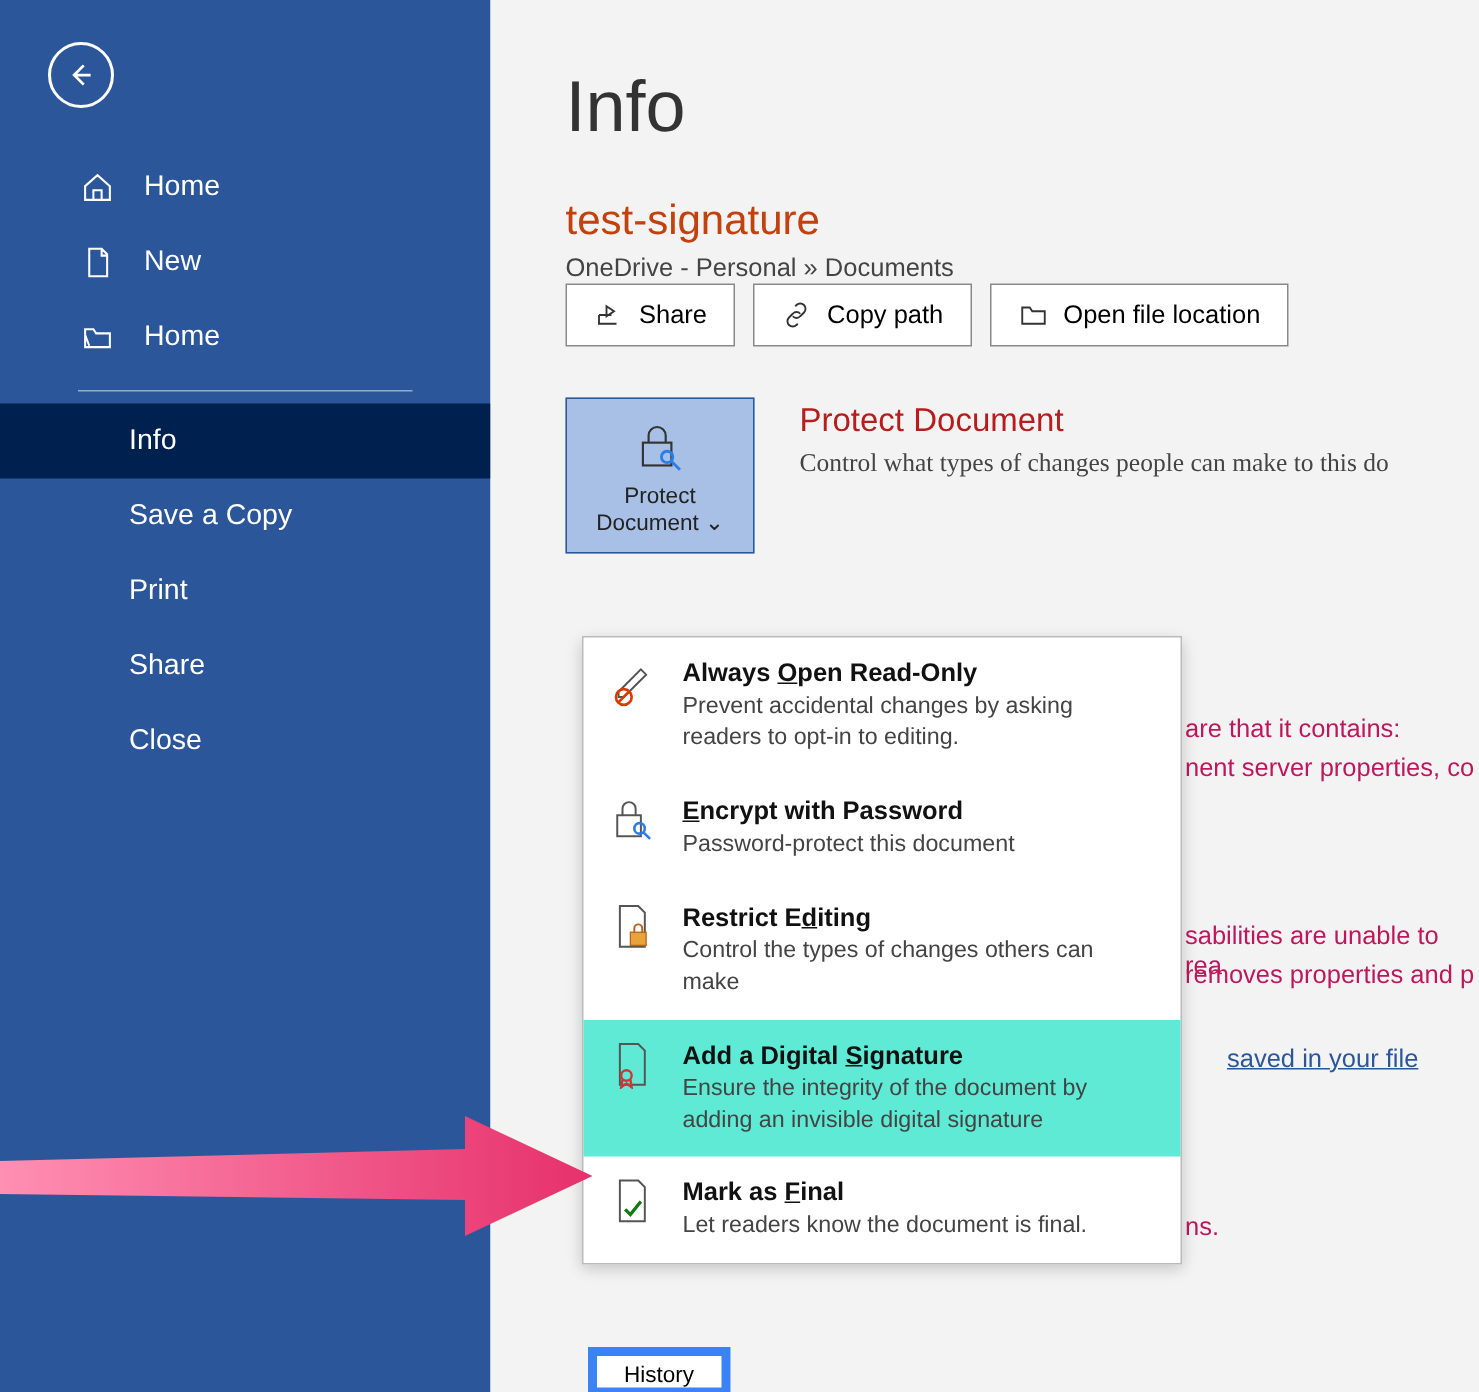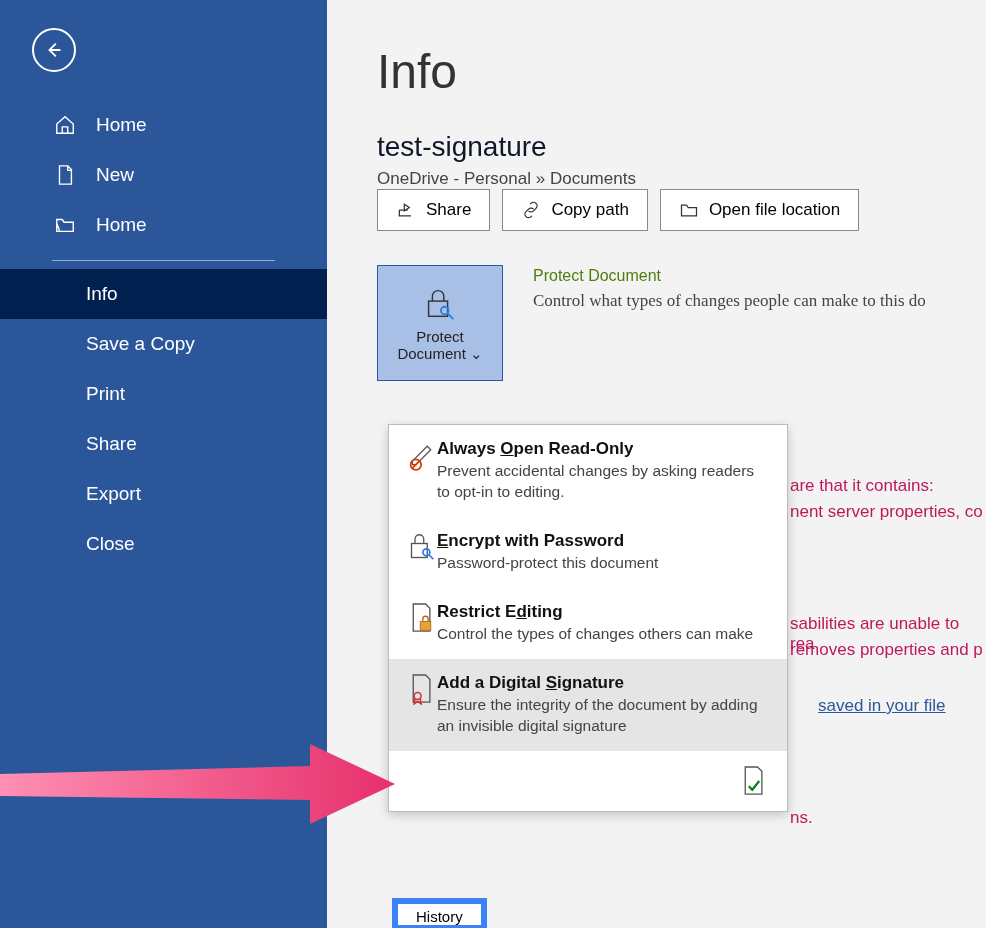--- a/index.html
+++ b/index.html
@@ -13,37 +13,37 @@
 .sidebar-item { display: flex; align-items: flex-end; padding: 14px 0 14px 52px; font-size: 19px; cursor: pointer; }
 .sidebar-item.active { background: #002050; }
 .sidebar-item .icon { width: 26px; display: inline-flex; justify-content: center; margin-right: 18px; }
 .sidebar-item .icon svg { width: 22px; height: 22px; fill: none; stroke: #fff; stroke-width: 1.5; }
 .sidebar-item.indent { padding-left: 86px; }
 .sidebar-divider { border: none; border-top: 1px solid rgba(255,255,255,0.5); margin: 10px 52px 8px 52px; }
 
 
 .main { flex: 1; padding: 44px 0 0 50px; background: #f3f3f3; position: relative; overflow: hidden; }
 .page-title { font-size: 48px; font-weight: 300; color: #333; margin-bottom: 32px; }
-.doc-name { font-size: 28px; color: #0f172a; margin-bottom: 6px; }
+.doc-name { font-size: 28px; color: #c2410c; margin-bottom: 6px; }
 .location { font-size: 17px; color: #444; }
 .action-row { display: flex; gap: 12px; margin-bottom: 34px; }
 .action-btn { background: #fff; border: 1px solid #888; padding: 10px 18px; font-size: 17px; display: flex; align-items: center; gap: 10px; cursor: pointer; }
 .action-btn svg { width: 20px; height: 20px; fill: none; stroke: #333; stroke-width: 1.5; }
 
 .section { display: flex; gap: 30px; position: relative; }
-.big-btn { width: 126px; height: 116px; border: 1px solid #2b579a; background: #a9c0e6; display: flex; flex-direction: column; align-items: center; justify-content: center; gap: 6px; font-size: 15px; color: #222; cursor: pointer; text-align: center; }
+.big-btn { width: 126px; height: 104px; border: 1px solid #2b579a; background: #a9c0e6; display: flex; flex-direction: column; align-items: center; justify-content: center; gap: 6px; font-size: 15px; color: #222; cursor: pointer; text-align: center; }
 .big-btn svg { width: 38px; height: 38px; }
 .section-content { flex: 1; padding-top: 2px; }
-.section-title { font-size: 16px; color: #4d7c0f; margin-bottom: 6px; }
+.section-title { font-size: 22px; color: #b91c1c; margin-bottom: 6px; }
 .section-desc { font-size: 17px; color: #444; font-family: Liberation Serif, serif; }
 
 
 .dropdown { position: absolute; left: 388px; top: 424px; width: 400px; background: #fff; border: 1px solid #bbb; box-shadow: 0 3px 10px rgba(0,0,0,0.2); z-index: 10; }
-.dropdown-item { display: flex; gap: 0; padding: 14px 18px 14px 18px; cursor: pointer; justify-content: flex-end; }
-.dropdown-item.highlight { background: #e5e5e5; }
+.dropdown-item { display: flex; gap: 18px; padding: 14px 18px 14px 18px; cursor: pointer; }
+.dropdown-item.highlight { background: #5eead4; }
 .dropdown-item .dd-icon { width: 30px; flex-shrink: 0; display: flex; justify-content: center; }
 .dropdown-item .dd-icon svg { width: 28px; height: 32px; }
 .dropdown-item .dd-text { flex: 1; }
 .dropdown-item .dd-title { font-size: 17px; font-weight: 600; color: #111; margin-bottom: 2px; }
 .dropdown-item .dd-desc { font-size: 15.5px; color: #444; line-height: 1.35; }
 .dd-u { text-decoration: underline; }
 
 
 .bg-text { position: absolute; font-size: 17px; color: #be185d; }
 .bg-text.link { color: #2b579a; text-decoration: underline; }
@@ -94,23 +94,20 @@
       <span>Info</span>
     </div>
     <div class="sidebar-item indent">
       <span>Save a Copy</span>
     </div>
     <div class="sidebar-item indent">
       <span>Print</span>
     </div>
     <div class="sidebar-item indent">
       <span>Share</span>
-    </div>
-    <div class="sidebar-item indent">
-      <span>Export</span>
     </div>
     <div class="sidebar-item indent">
       <span>Close</span>
     </div>
   </div>
 
   <div class="main">
     <h1 class="page-title">Info</h1>
     <div class="doc-name">test-signature</div>
     <div class="location">OneDrive - Personal » Documents</div>
@@ -218,20 +215,24 @@
         <div class="dd-desc">Ensure the integrity of the document by adding an invisible digital signature</div>
       </div>
     </div>
     <div class="dropdown-item">
       <span class="dd-icon">
         <svg viewBox="0 0 32 36">
             <path d="M6 2h14l5 5v26H6z" fill="none" stroke="#555" stroke-width="1.5"></path>
             <path d="M10 24l4 4 8-10" fill="none" stroke="#107c10" stroke-width="2.5"></path>
           </svg>
       </span>
+      <div class="dd-text">
+        <div class="dd-title">Mark as <span class="dd-u">F</span>inal</div>
+        <div class="dd-desc">Let readers know the document is final.</div>
+      </div>
     </div>
   </div>
 
   <div class="history-box">History</div>
 
   <svg class="arrow" width="400" height="100">
     <defs>
       <linearGradient id="g" x1="0" x2="1">
           <stop offset="0" stop-color="#ff8fb3"></stop>
           <stop offset="1" stop-color="#e6306c"></stop>

